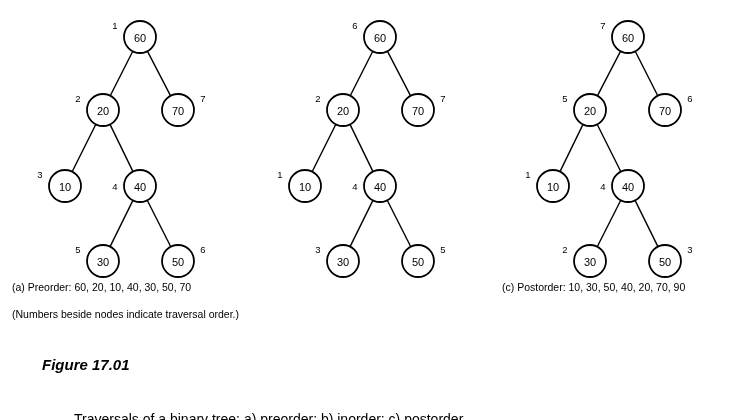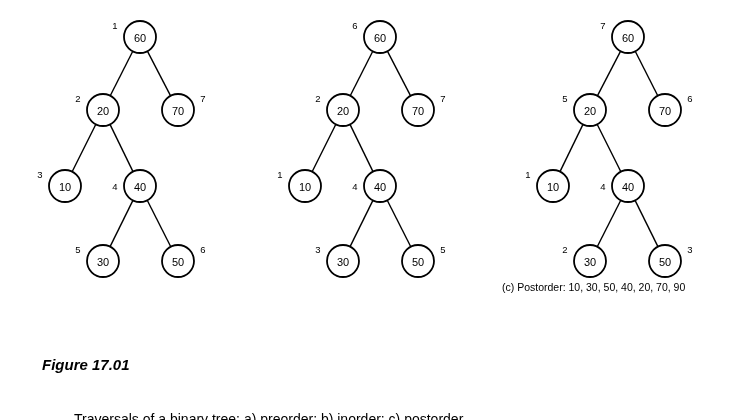--- a/index.html
+++ b/index.html
@@ -218,22 +218,24 @@
           <text class="order-label" x="565" y="249">2</text>
         </g>
         <g>
           <circle class="node-circle" cx="665" cy="261" r="16"></circle>
           <text class="node-label" x="665" y="261.5">50</text>
           <text class="order-label" x="690" y="249">3</text>
         </g>
       </g>
     </svg>
 
+  <div class="tree-caption" id="caption-a">(a) Preorder: 60, 20, 10, 40, 30, 50, 70</div>
 
 
   <div class="tree-caption" id="caption-c">(c) Postorder: 10, 30, 50, 40, 20, 70, 90</div>
 
+  <div id="note-line">(Numbers beside nodes indicate traversal order.)</div>
 
   <div id="figure-number">Figure 17.01</div>
 
   <div id="figure-caption">Traversals of a binary tree: a) preorder; b) inorder; c) postorder</div>
 
 </div>
 
 </body></html>

